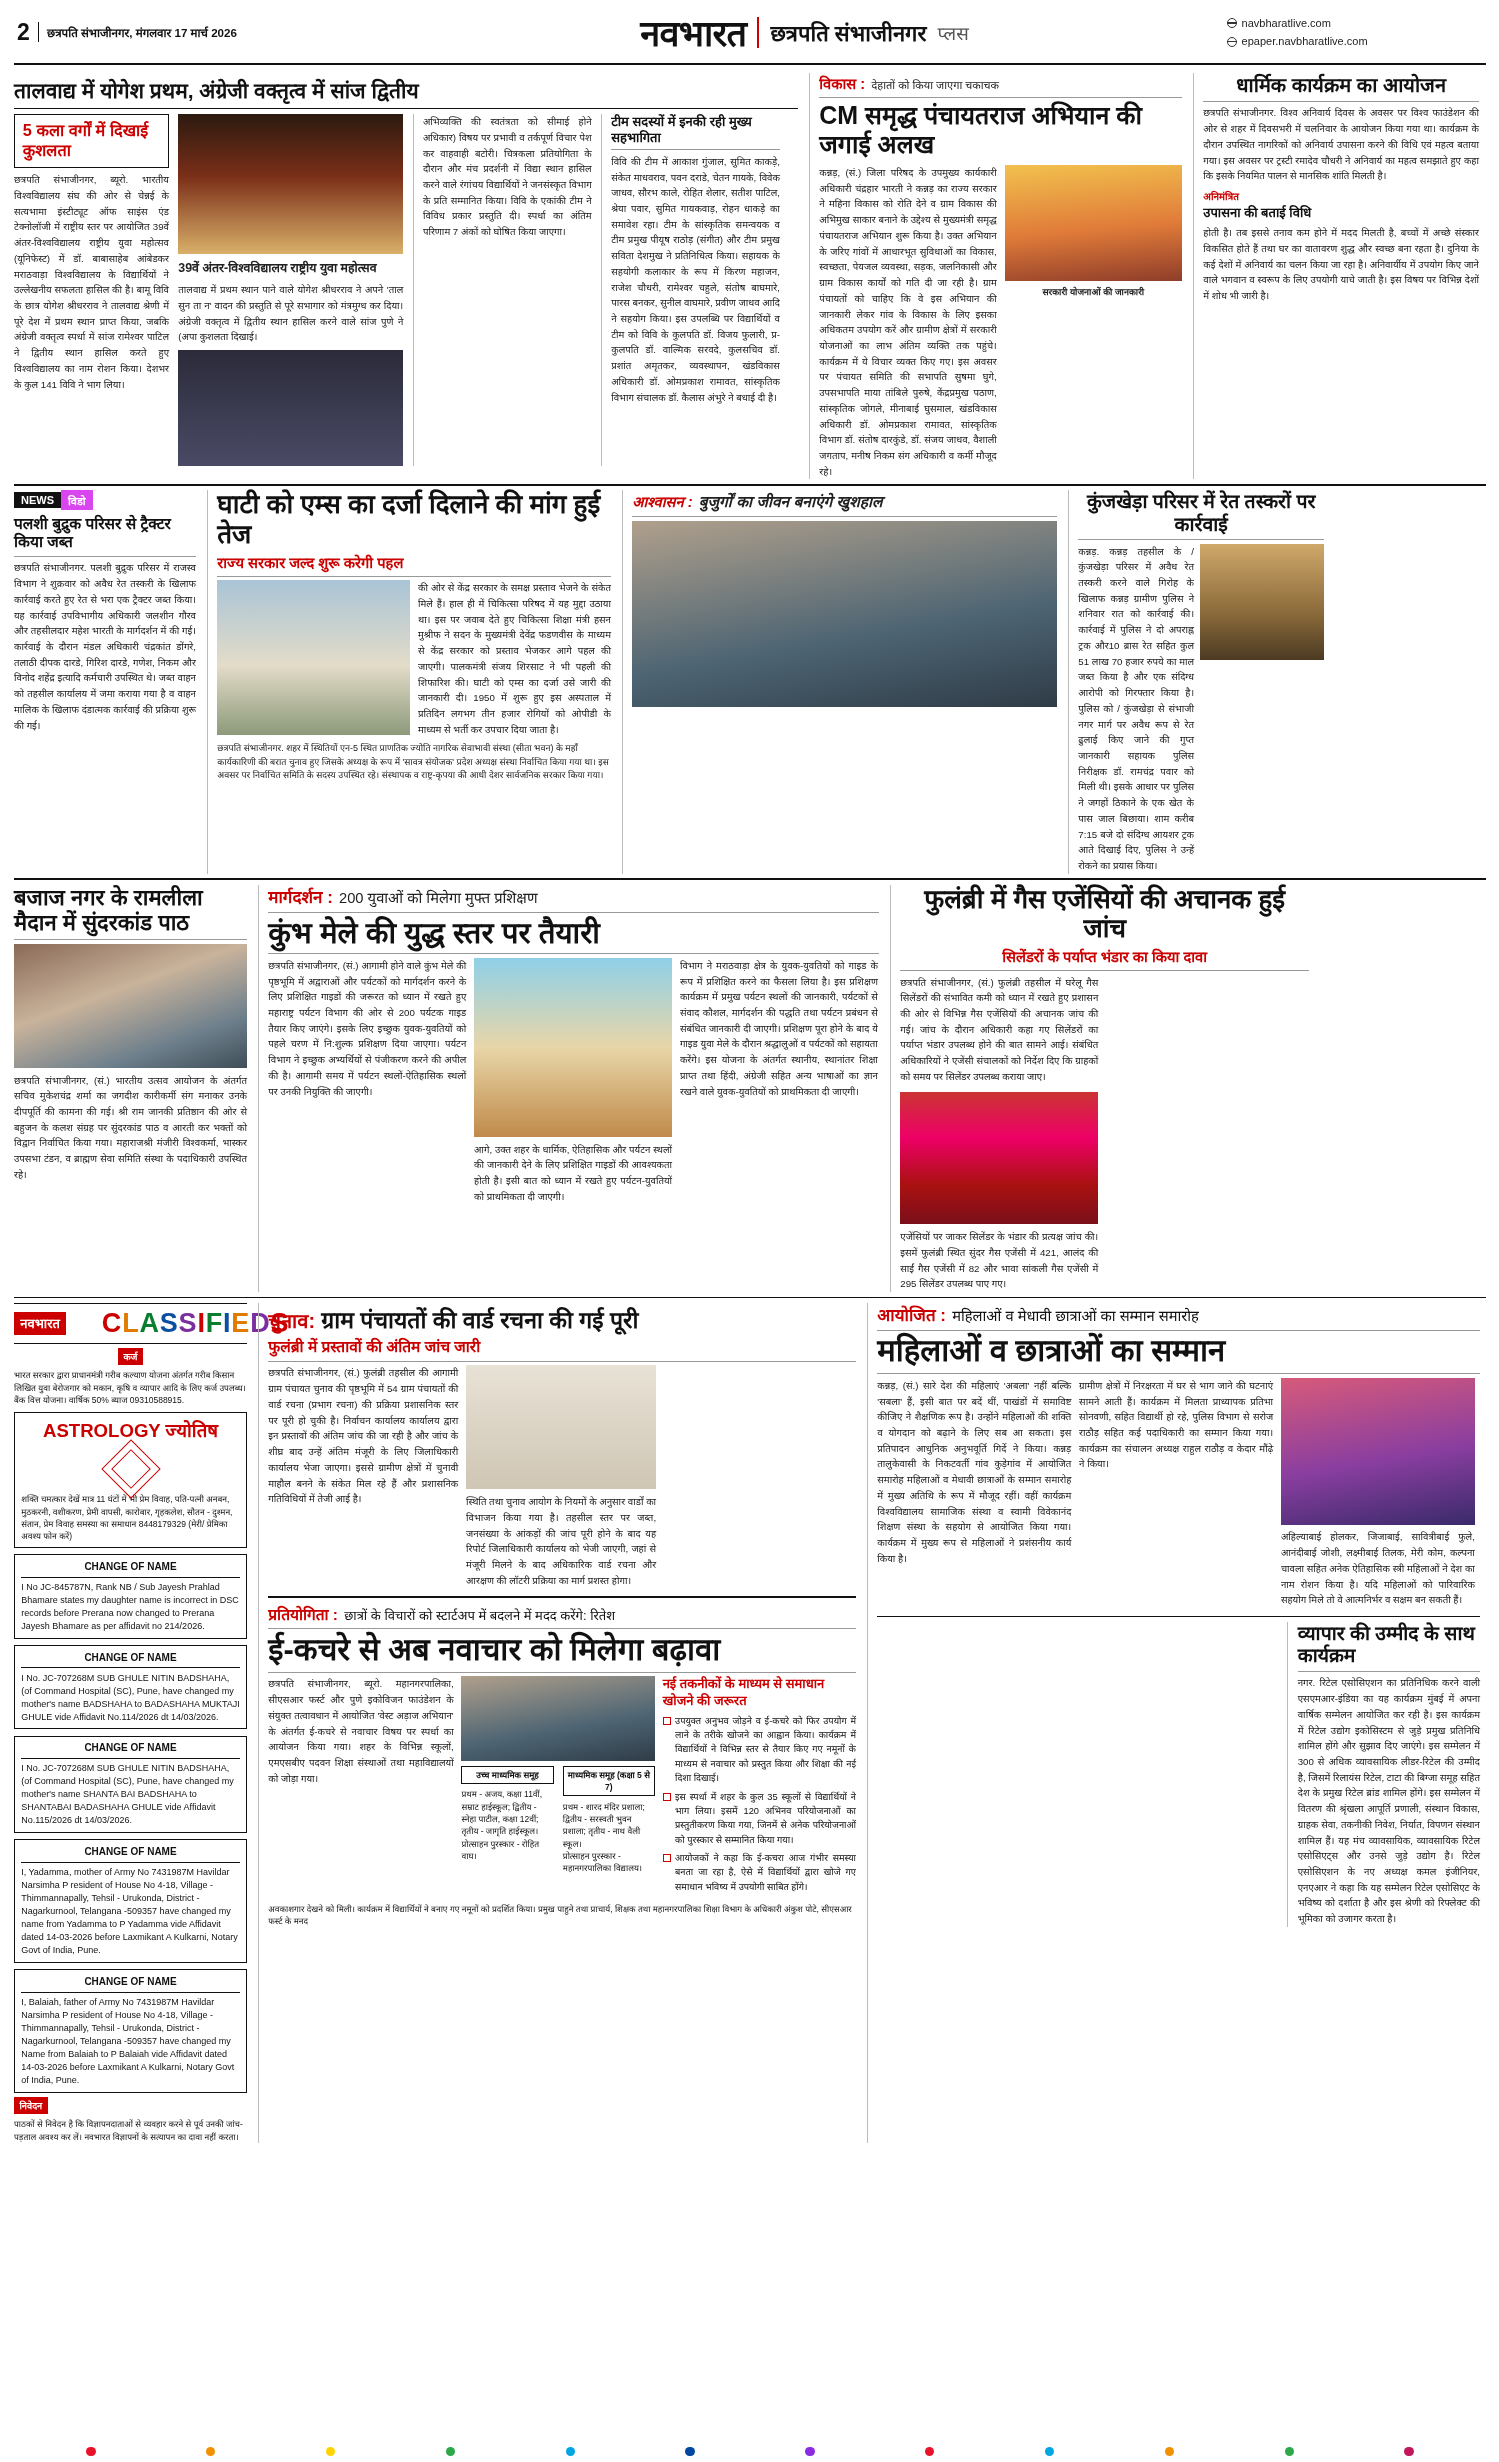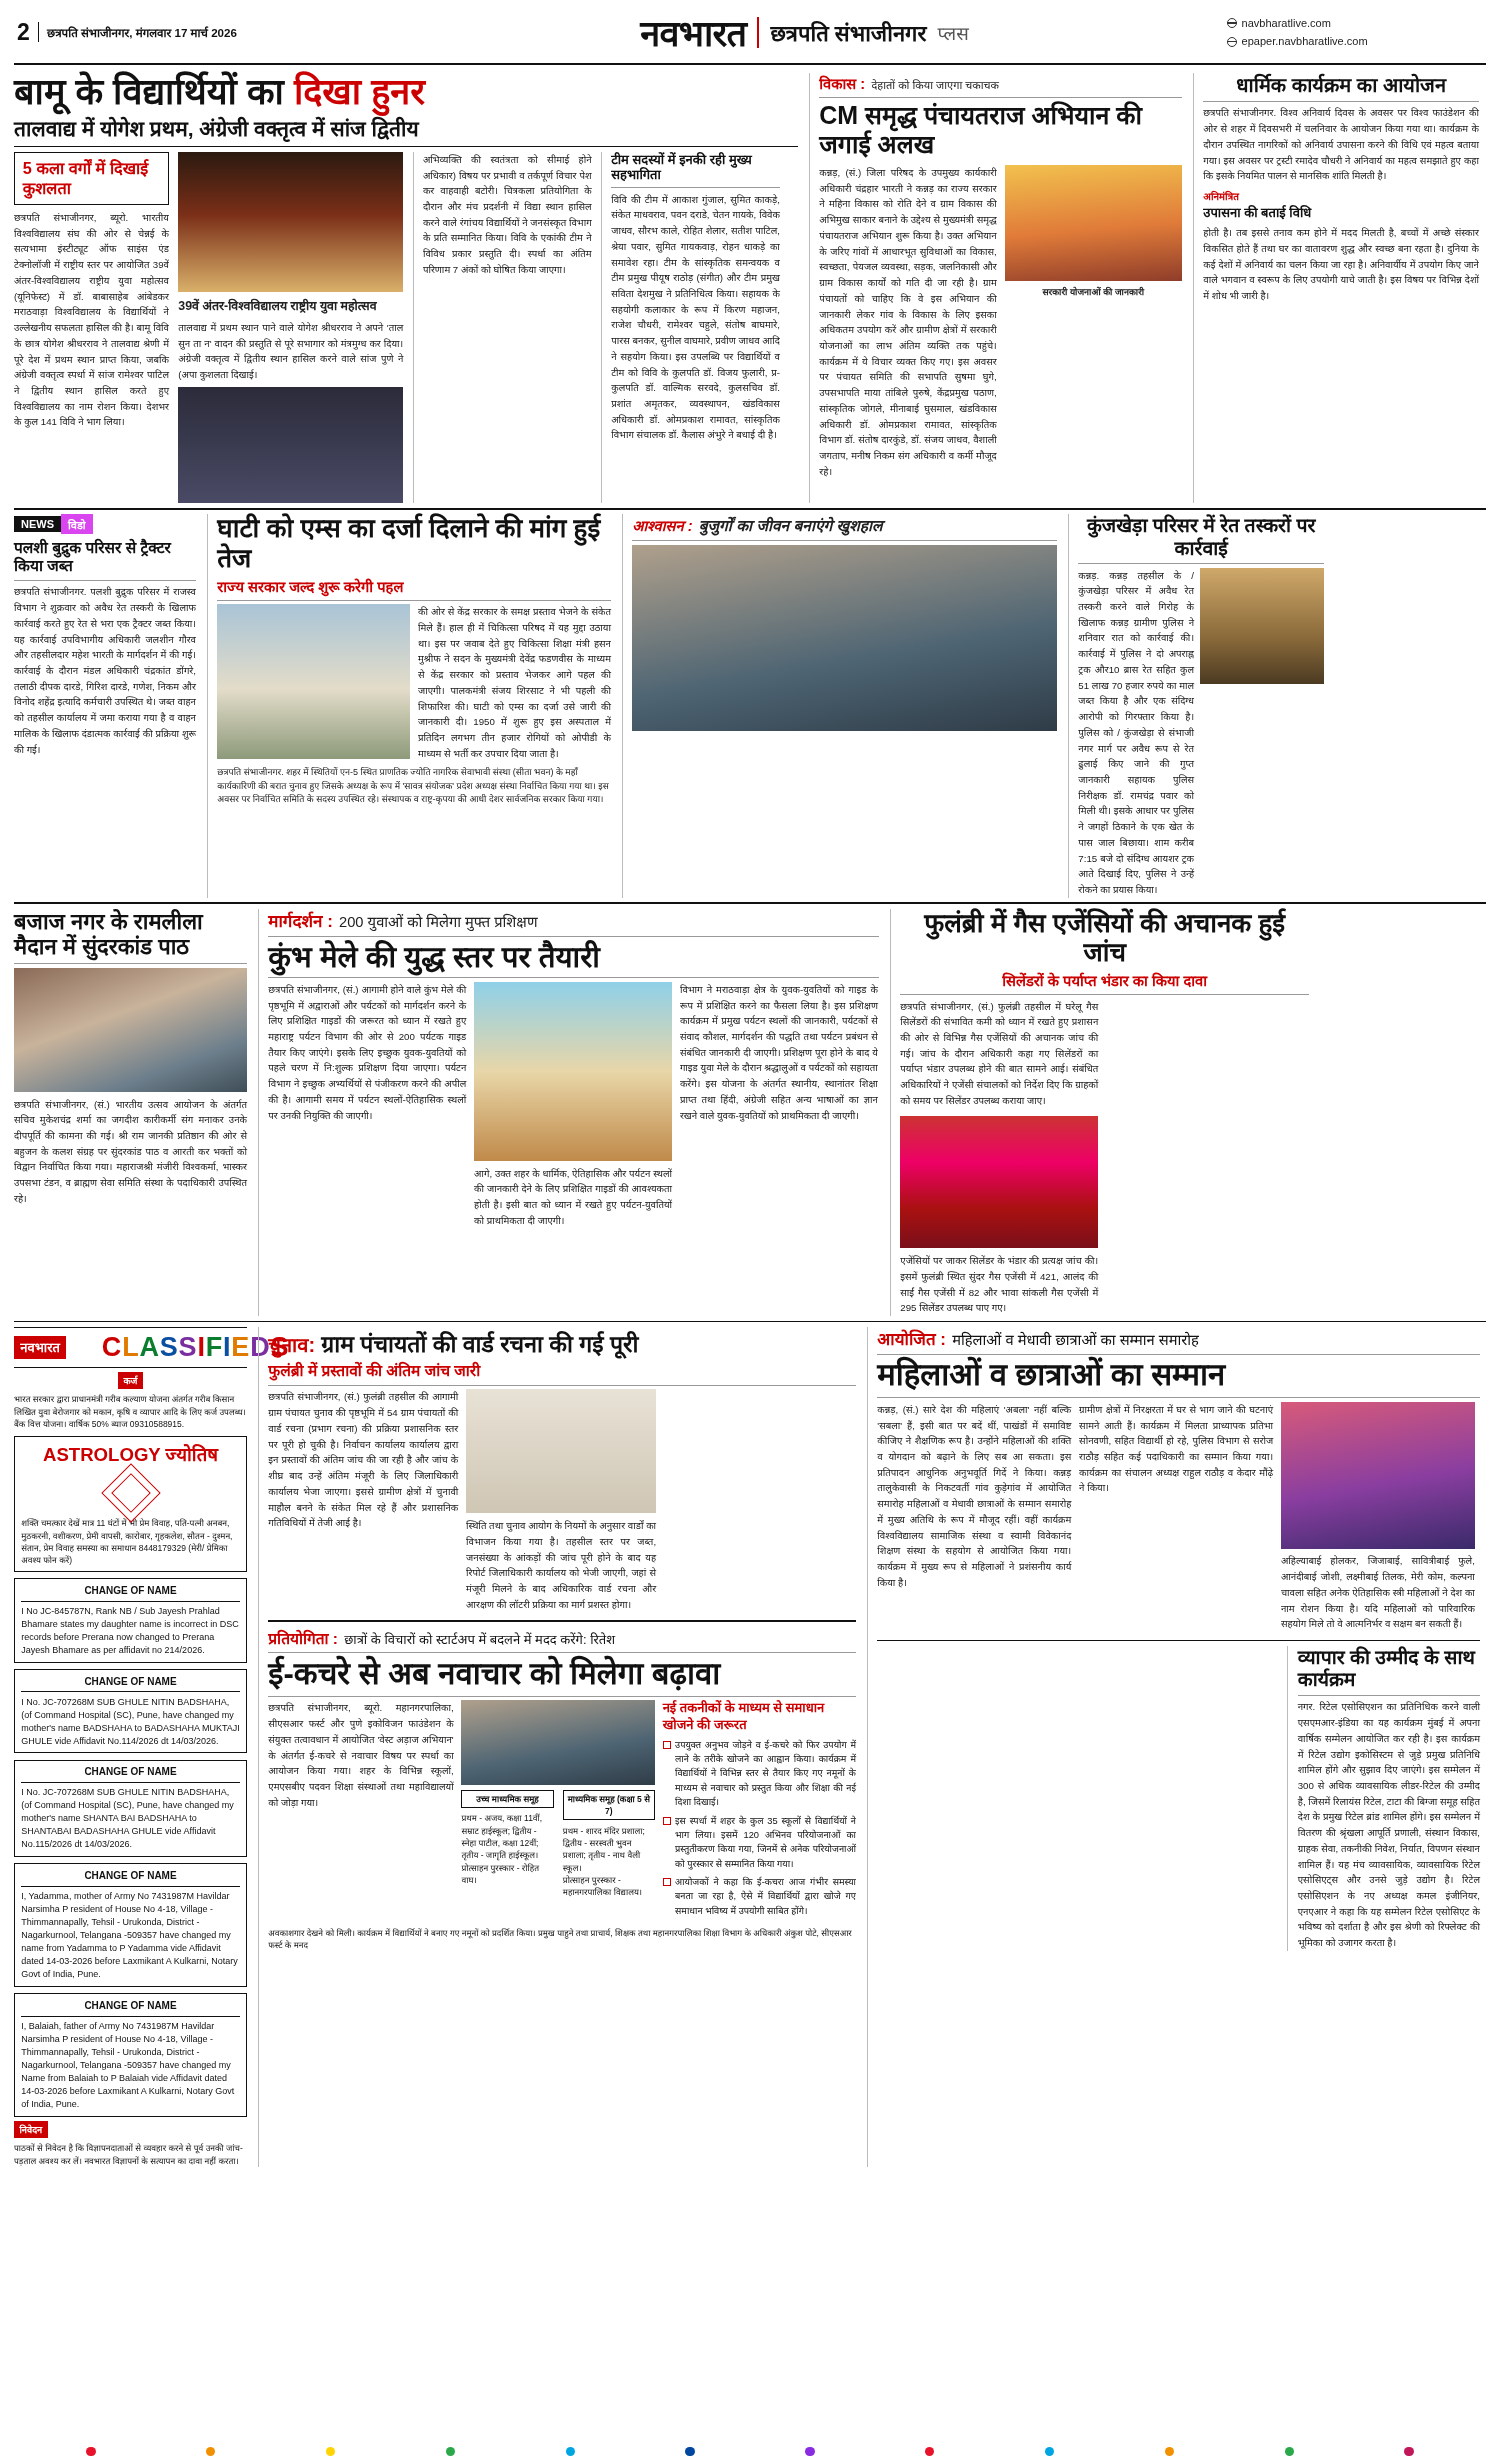--- a/index.html
+++ b/index.html
@@ -122,23 +122,20 @@
       <div>
           <span class="globe"></span>
           <span>epaper.navbharatlive.com</span>
         </div>
     </div>
   </div>
 
   <div class="top">
 
     <div class="col-a">
-      <div class="lead-h1">
-        <span>बामू के विद्यार्थियों का </span><span class="red">दिखा हुनर</span>
-      </div>
       <div class="lead-h2">तालवाद्य में योगेश प्रथम, अंग्रेजी वक्तृत्व में सांज द्वितीय</div>
       <div class="rule"></div>
 
       <div style="display:flex; gap:9.3px;">
         <div style="width:155px;">
           <div class="side-box">
             <div class="t">5 कला वर्गों में दिखाई कुशलता</div>
           </div>
           <div class="body mt6">छत्रपति संभाजीनगर, ब्यूरो. भारतीय विश्वविद्यालय संघ की ओर से चेन्नई के सत्यभामा इंस्टीट्यूट ऑफ साइंस एंड टेक्नोलॉजी में राष्ट्रीय स्तर पर आयोजित 39वें अंतर-विश्वविद्यालय राष्ट्रीय युवा महोत्सव (यूनिफेस्ट) में डॉ. बाबासाहेब आंबेडकर मराठवाड़ा विश्वविद्यालय के विद्यार्थियों ने उल्लेखनीय सफलता हासिल की है। बामू विवि के छात्र योगेश श्रीधरराव ने तालवाद्य श्रेणी में पूरे देश में प्रथम स्थान प्राप्त किया, जबकि अंग्रेजी वक्तृत्व स्पर्धा में सांज रामेश्वर पाटिल ने द्वितीय स्थान हासिल करते हुए विश्वविद्यालय का नाम रोशन किया। देशभर के कुल 141 विवि ने भाग लिया।</div>
         </div>

